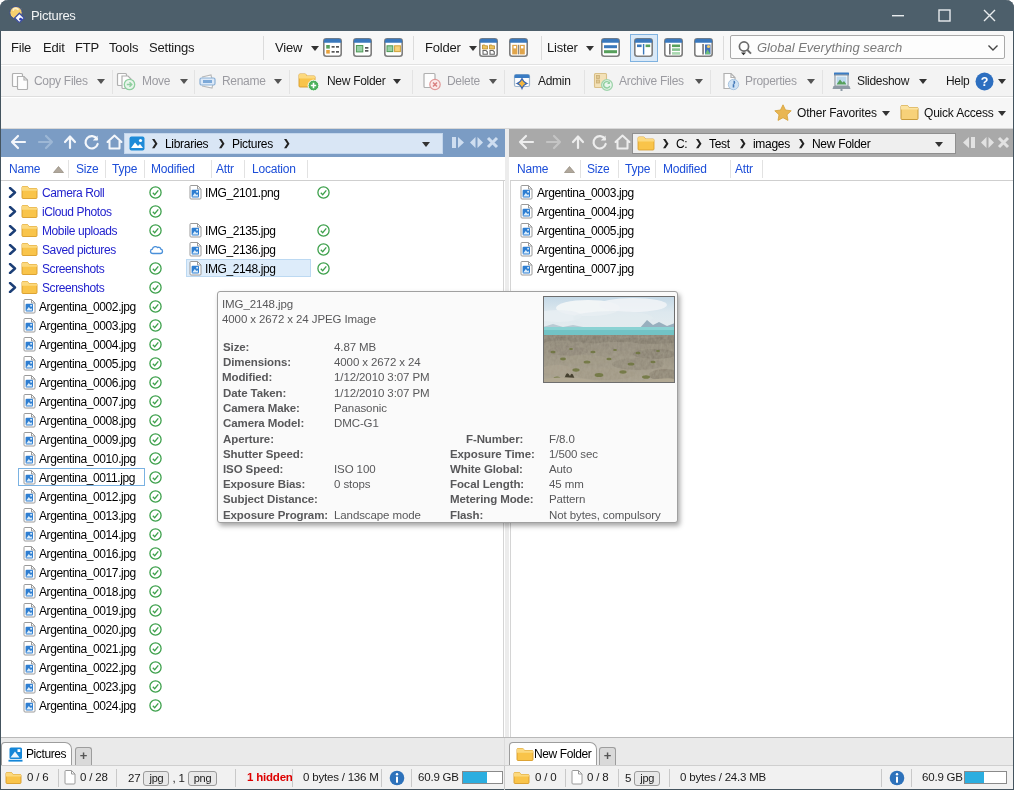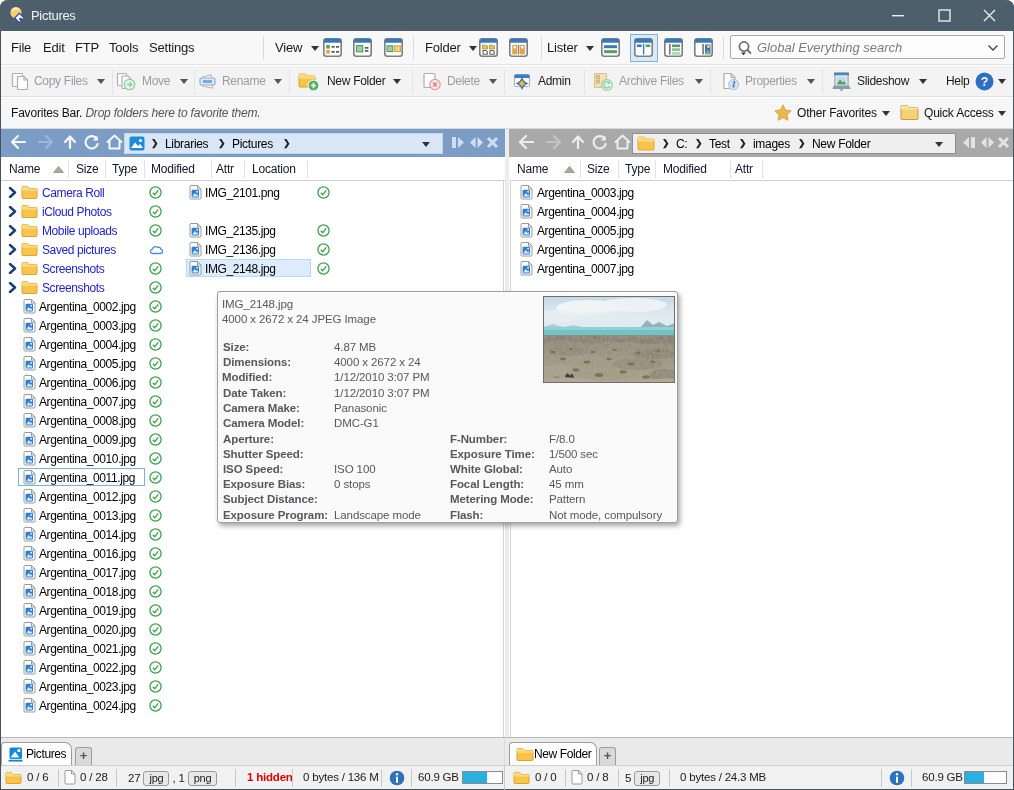--- a/index.html
+++ b/index.html
@@ -25,21 +25,21 @@
 .tlabel.en { color:#1a1a1a; }
 
 #favbar { position:absolute; left:1px; top:98px; width:1012px; height:31px; background:#f6f6f6; border-bottom:1px solid #d8d8d8; font-size:12px; letter-spacing:-0.2px; color:#111; }
 
 #locL { position:absolute; left:1px; top:129px; width:504px; height:28px; background:#7b9cc4; }
 #locR { position:absolute; left:509px; top:129px; width:504px; height:28px; background:#a9a9a9; }
 .bcfield { position:absolute; top:4px; height:21px; font-size:12px; }
 .bsep { position:absolute; top:4px; font-size:9px; color:#222; font-weight:bold; }
 .btxt { position:absolute; top:3px; color:#000; letter-spacing:-0.3px; }
 
-.hdr { position:absolute; top:157px; height:24px; background:#fff; border-bottom:1px solid #cfcfcf; font-size:12px; letter-spacing:-0.2px; color:#0f172a; }
+.hdr { position:absolute; top:157px; height:24px; background:#fff; border-bottom:1px solid #cfcfcf; font-size:12px; letter-spacing:-0.2px; color:#1d4ed8; }
 .hcell { position:absolute; top:5px; }
 .hsep { position:absolute; top:3px; height:18px; width:1px; background:#e2e2e2; }
 
 #paneL { position:absolute; left:1px; top:181px; width:503px; height:556px; background:#fff; border-right:1px solid #d4d4d4; overflow:hidden; }
 #paneR { position:absolute; left:510px; top:181px; width:503px; height:556px; background:#fff; border-left:1px solid #d4d4d4; overflow:hidden; }
 #split { position:absolute; left:505px; top:129px; width:4px; height:608px; background:#ececec; }
 .row { position:absolute; height:19px; font-size:12px; letter-spacing:-0.4px; color:#000; }
 .row .nm { position:absolute; top:3px; white-space:nowrap; }
 .fold { color:#2222cd; }
 
@@ -283,21 +283,20 @@
 
     <span class="abs tlabel en" style="left:945px;top:8px">Help</span>
     <svg class="abs" style="left:973px;top:5px" width="21" height="21" viewBox="0 0 21 21">
         <circle cx="10.5" cy="10.5" r="9" fill="#2d6fc0"></circle>
         <text x="10.5" y="15" font-size="12.5" font-weight="bold" fill="#fff" text-anchor="middle" font-family="Liberation Sans">?</text>
       </svg>
     <span class="drop abs" style="left:997px;top:13px;border-top-color:#333"></span>
   </div>
 
   <div id="favbar">
-    <span class="abs" style="left:10px;top:8px">Favorites Bar. <span style="font-style:italic;color:#555">Drop folders here to favorite them.</span></span>
     <svg class="abs" style="left:773px;top:6px" width="18" height="17" viewBox="0 0 18 17">
         <path d="M9 0.8 L11.5 6 L17.2 6.8 L13 10.8 L14 16.4 L9 13.7 L4 16.4 L5 10.8 L0.8 6.8 L6.5 6 Z" fill="#e9b652" stroke="#d6a138" stroke-width="0.8"></path>
       </svg>
     <span class="abs" style="left:796px;top:8px">Other Favorites</span>
     <span class="drop abs" style="left:881px;top:13px"></span>
     <svg class="abs" style="left:899px;top:6px" width="19" height="17" viewBox="0 0 19 17">
         <path d="M1 2.5 Q1 1.5 2 1.5 L7 1.5 Q7.8 1.5 8.2 2.3 L8.8 3.5 L17 3.5 Q18 3.5 18 4.5 L18 14.5 Q18 15.5 17 15.5 L2 15.5 Q1 15.5 1 14.5 Z" fill="#f7d179" stroke="#c89b3c" stroke-width="1"></path>
         <path d="M1 5.5 L18 5.5 L18 4.5 Q18 3.5 17 3.5 L8.8 3.5 L8.2 2.3 Q7.8 1.5 7 1.5 L2 1.5 Q1 1.5 1 2.5 Z" fill="#fce3a0"></path>
       </svg>
     <span class="abs" style="left:923px;top:8px">Quick Access</span>
@@ -1020,40 +1019,40 @@
     <div class="trow" style="left:116px;top:64px">4000 x 2672 x 24</div>
     <div class="trow lbl" style="left:4px;top:79px">Modified:</div>
     <div class="trow" style="left:116px;top:79px">1/12/2010 3:07 PM</div>
     <div class="trow lbl" style="left:5px;top:95px">Date Taken:</div>
     <div class="trow" style="left:116px;top:95px">1/12/2010 3:07 PM</div>
     <div class="trow lbl" style="left:5px;top:110px">Camera Make:</div>
     <div class="trow" style="left:116px;top:110px">Panasonic</div>
     <div class="trow lbl" style="left:5px;top:125px">Camera Model:</div>
     <div class="trow" style="left:116px;top:125px">DMC-G1</div>
     <div class="trow lbl" style="left:5px;top:141px">Aperture:</div>
-    <div class="trow lbl" style="left:232px;top:141px">F-Number:</div>
+    <div class="trow lbl" style="left:248px;top:141px">F-Number:</div>
     <div class="trow" style="left:331px;top:141px">F/8.0</div>
     <div class="trow lbl" style="left:5px;top:156px">Shutter Speed:</div>
     <div class="trow lbl" style="left:232px;top:156px">Exposure Time:</div>
     <div class="trow" style="left:331px;top:156px">1/500 sec</div>
     <div class="trow lbl" style="left:5px;top:171px">ISO Speed:</div>
     <div class="trow" style="left:116px;top:171px">ISO 100</div>
     <div class="trow lbl" style="left:232px;top:171px">White Global:</div>
     <div class="trow" style="left:331px;top:171px">Auto</div>
     <div class="trow lbl" style="left:5px;top:186px">Exposure Bias:</div>
     <div class="trow" style="left:116px;top:186px">0 stops</div>
     <div class="trow lbl" style="left:232px;top:186px">Focal Length:</div>
     <div class="trow" style="left:331px;top:186px">45 mm</div>
     <div class="trow lbl" style="left:5px;top:201px">Subject Distance:</div>
     <div class="trow lbl" style="left:232px;top:201px">Metering Mode:</div>
     <div class="trow" style="left:331px;top:201px">Pattern</div>
     <div class="trow lbl" style="left:5px;top:217px">Exposure Program:</div>
     <div class="trow" style="left:116px;top:217px">Landscape mode</div>
     <div class="trow lbl" style="left:232px;top:217px">Flash:</div>
-    <div class="trow" style="left:331px;top:217px">Not mode, compulsory</div>
+    <div class="trow" style="left:331px;top:217px">Not bytes, compulsory</div>
     <svg class="abs" style="left:325px;top:4px" width="132" height="87" viewBox="0 0 132 87">
 <defs>
 <linearGradient id="sky" x1="0" y1="0" x2="0" y2="1">
             <stop offset="0" stop-color="#c3d8e6"></stop>
             <stop offset="0.45" stop-color="#dde8ee"></stop>
             <stop offset="1" stop-color="#e5ecef"></stop>
           </linearGradient>
 <linearGradient id="land" x1="0" y1="0" x2="0" y2="1">
             <stop offset="0" stop-color="#847c6e"></stop>
             <stop offset="0.4" stop-color="#958d7d"></stop>

